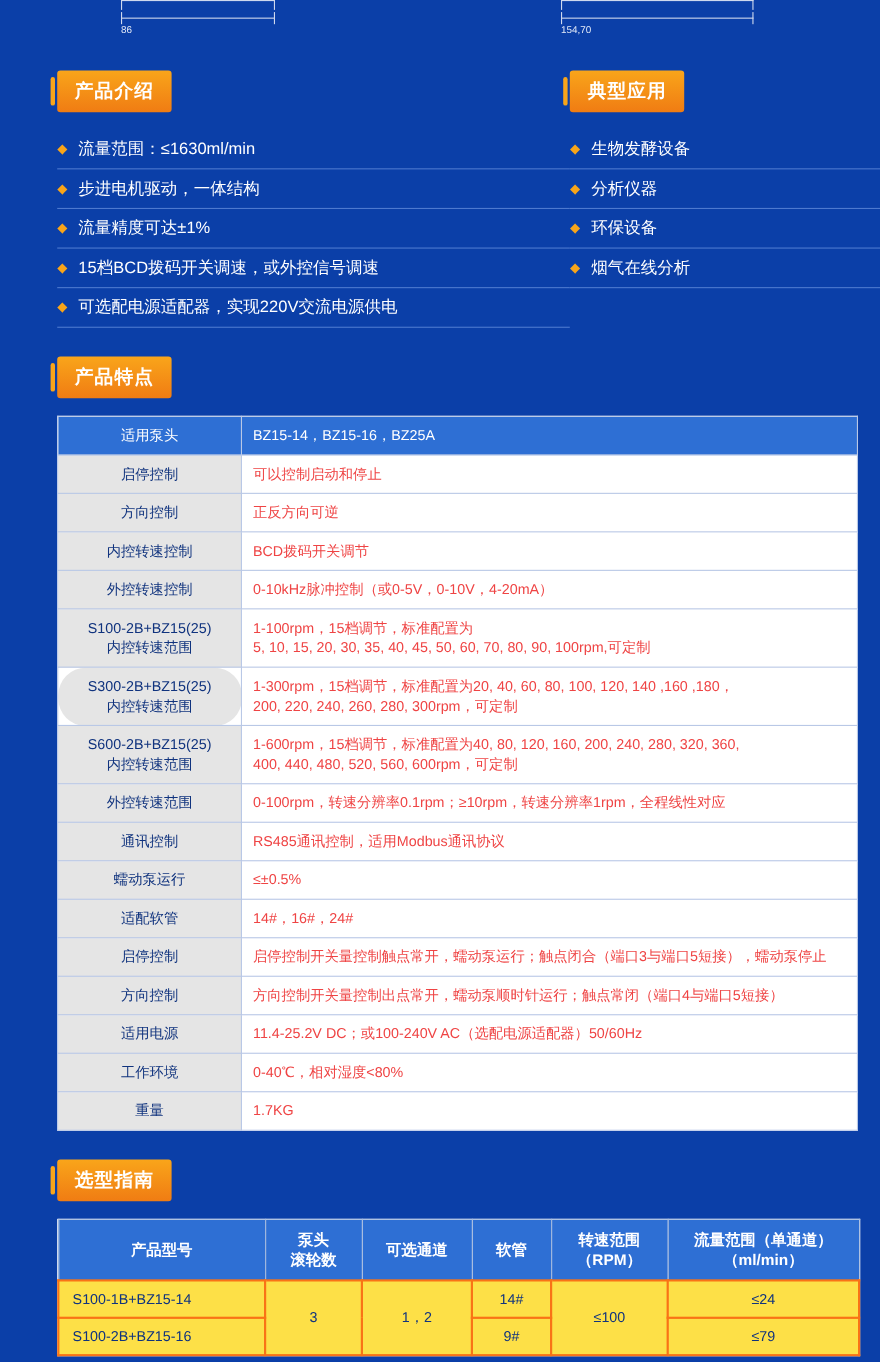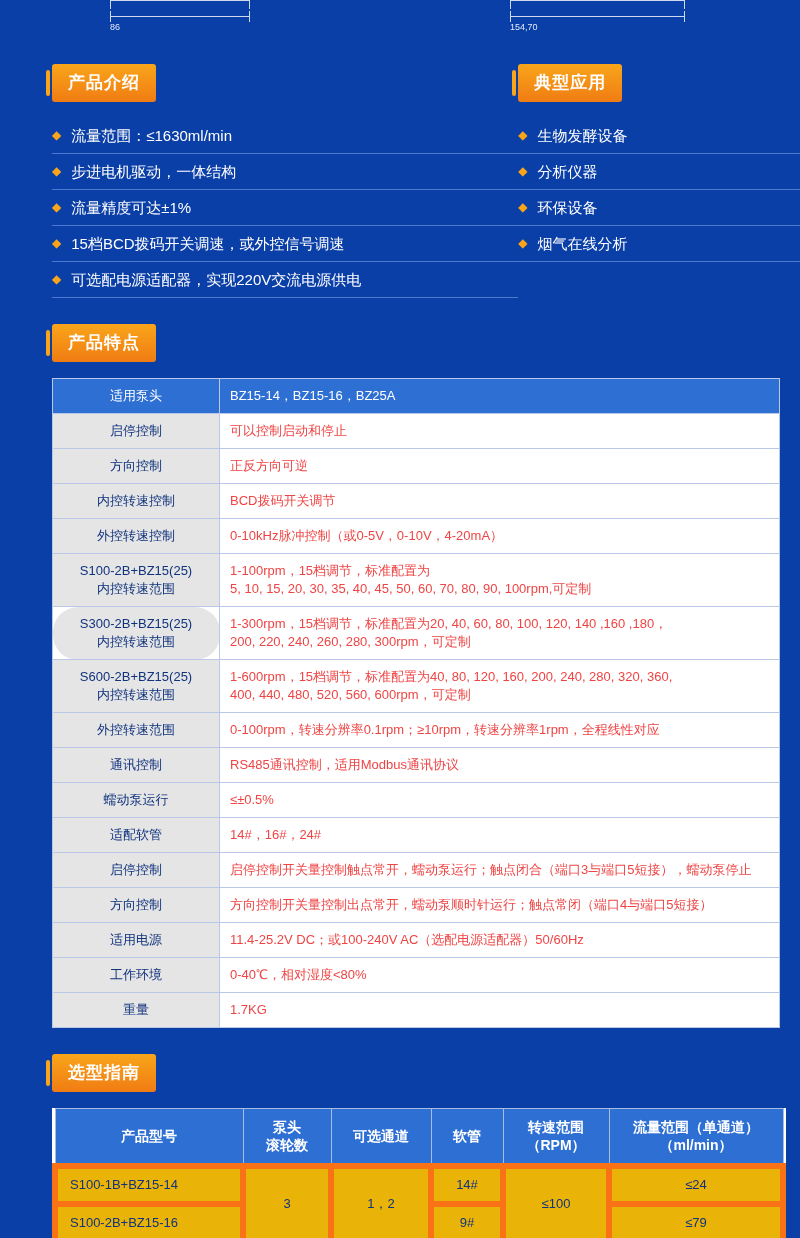--- a/index.html
+++ b/index.html
@@ -169,25 +169,25 @@
   .guide-table th {
     background: #2e6fd4;
     color: #ffffff;
     border: 1px solid #a9bddf;
     padding: 9px 4px;
     font-size: 14px;
     font-weight: bold;
     line-height: 18px;
   }
   .guide-table td {
-    border: 6px solid #f97316;
+    border: 2px solid #f97316;
     padding: 7px 4px;
     text-align: center;
     color: #10337e;
-    background: #eab308;
+    background: #fde047;
     line-height: 18px;
   }
   .guide-table td.model {
     text-align: left;
     padding-left: 12px;
     font-size: 13px;
   }
   .wrap {
     padding-left: 52px;
   }

